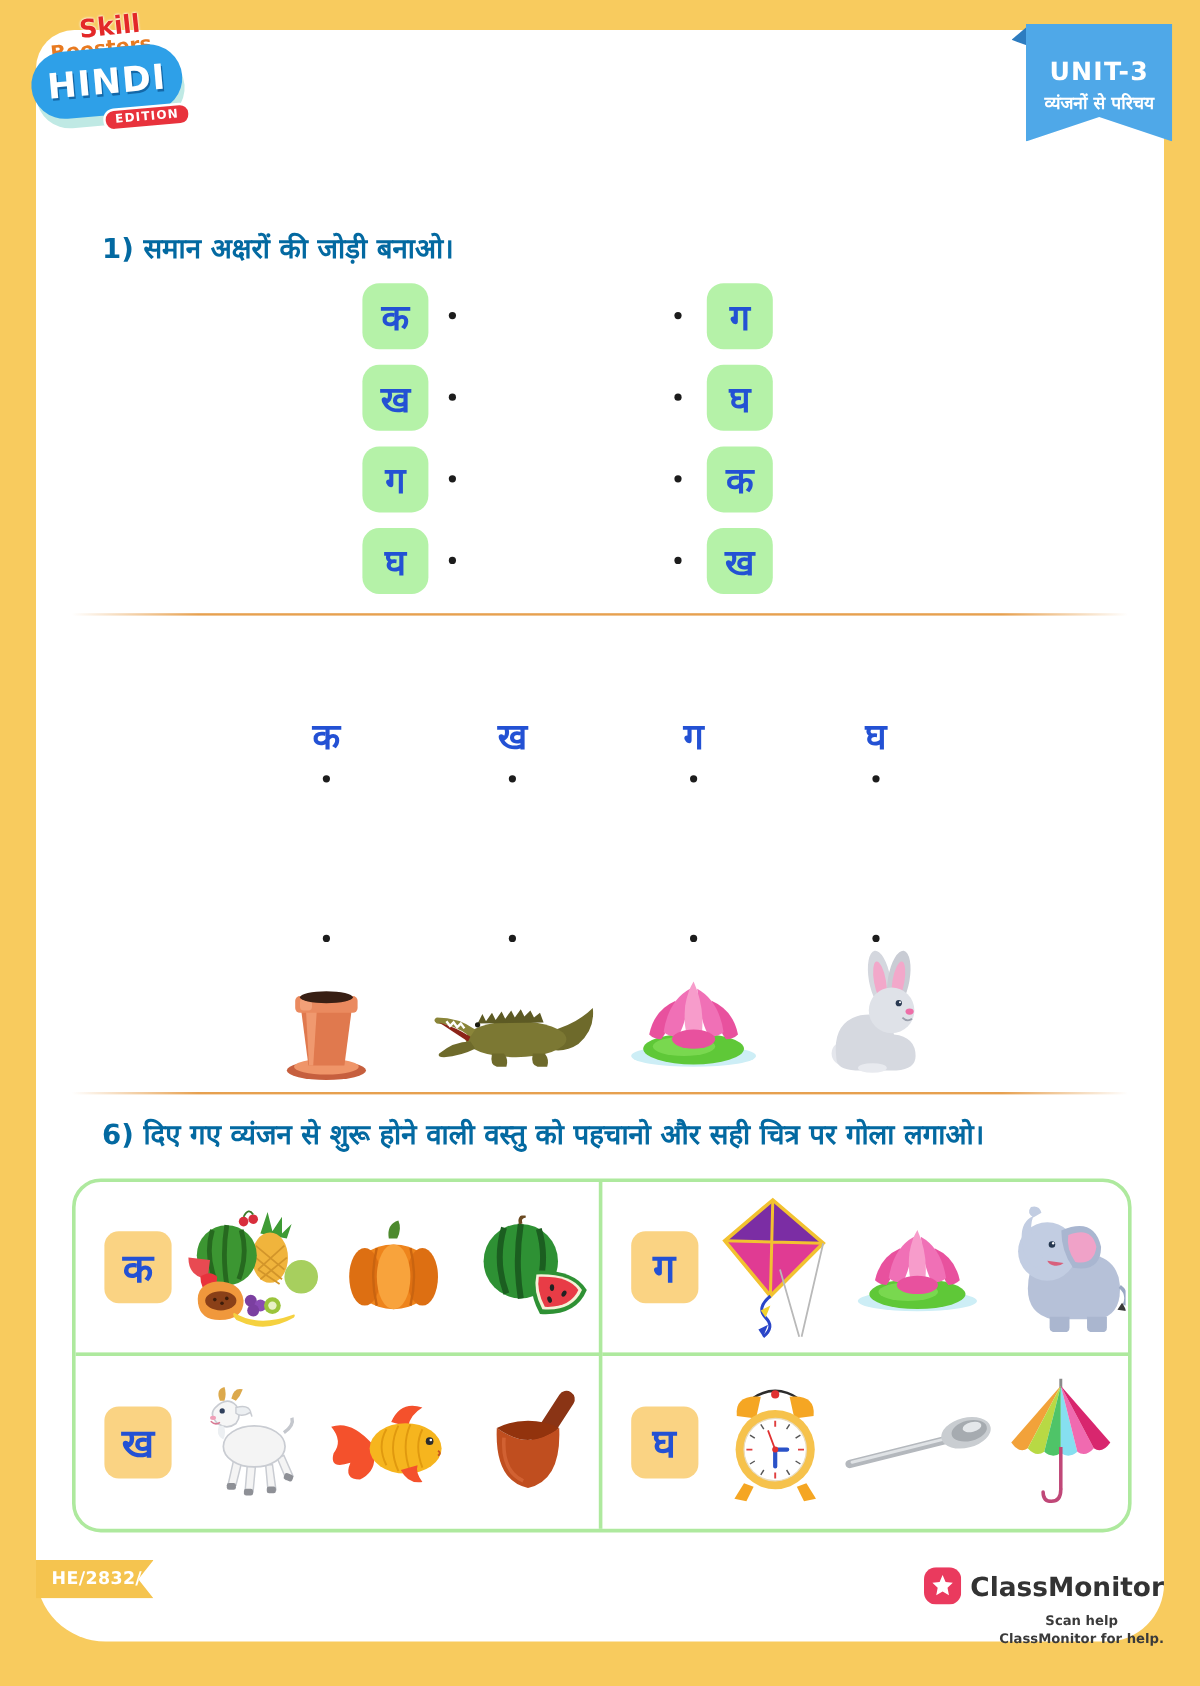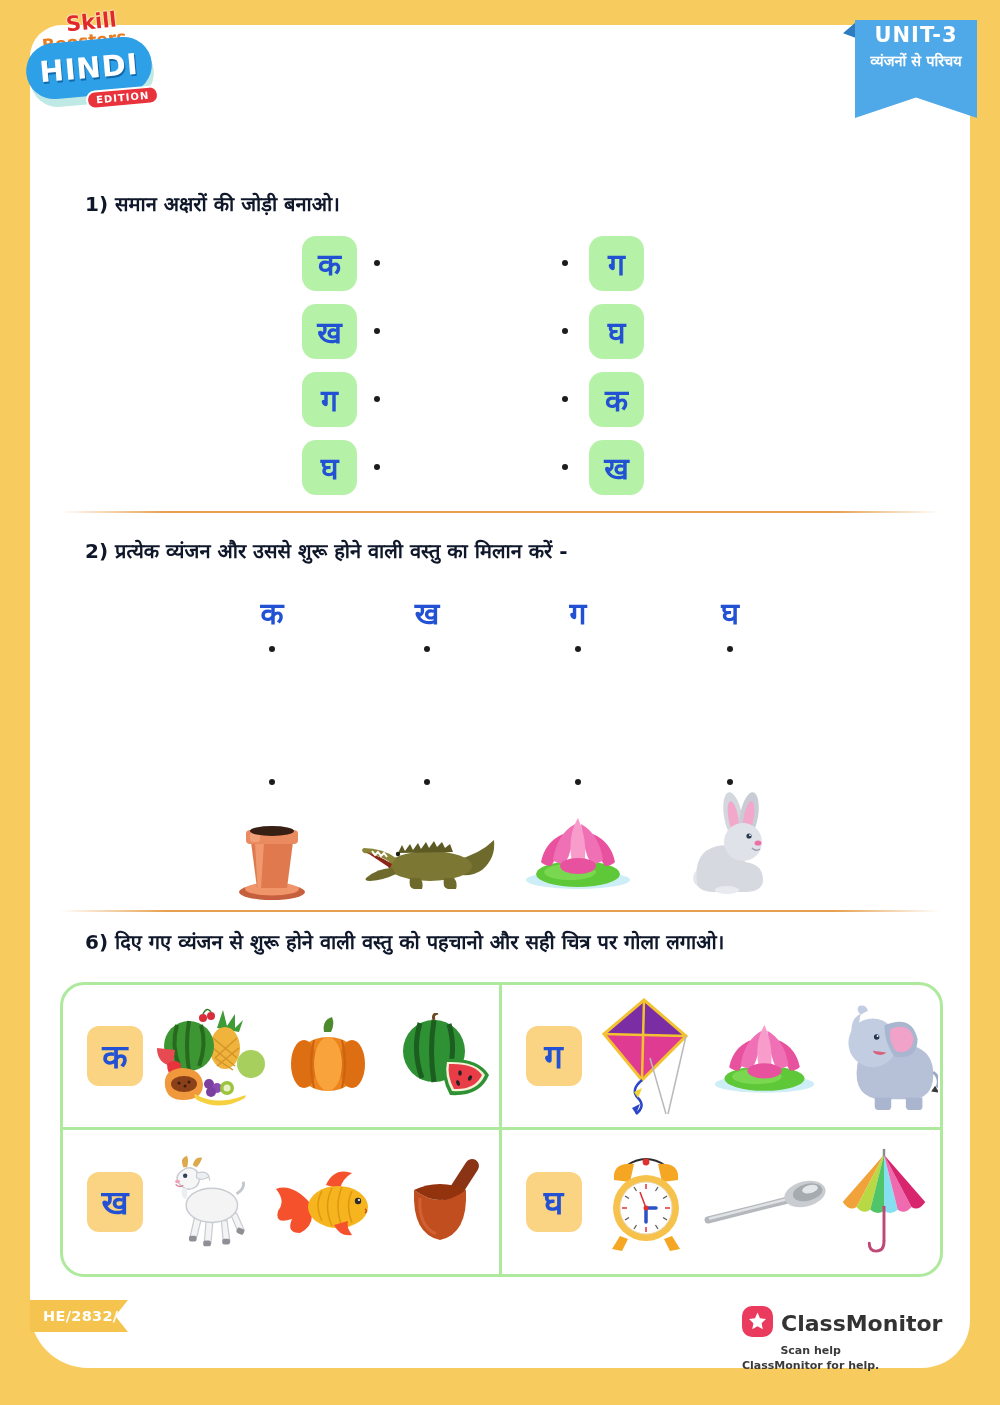--- a/index.html
+++ b/index.html
@@ -21,29 +21,29 @@
   .logo-blob span{color:#fff;font-size:29px;font-weight:900;letter-spacing:1px;
         text-shadow:1px 2px 0 #1468a8;}
   .logo-edition{position:absolute;left:60px;top:84px;background:#e8323c;color:#fff;font-size:10px;
         font-weight:800;padding:2px 8px;border-radius:9px;border:2px solid #fff;transform:rotate(-5deg);letter-spacing:1px;}
 
   
   .unit-fold{position:absolute;left:843px;top:22px;width:13px;height:16px;background:#2d7cc0;
         clip-path:polygon(100% 0,100% 100%,0 70%);}
   .unit-ribbon{position:absolute;left:855px;top:20px;width:122px;height:98px;background:#4FA8E8;
         clip-path:polygon(0 0,100% 0,100% 100%,50% 79%,0 100%);text-align:center;color:#fff;}
-  .unit-ribbon .l1{margin-top:3px;font-size:21px;font-weight:800;letter-spacing:1px;}
+  .unit-ribbon .l1{margin-top:28px;font-size:21px;font-weight:800;letter-spacing:1px;}
   .unit-ribbon .l2{margin-top:3px;font-size:14.5px;font-weight:600;}
 
   
   .title{position:absolute;left:160px;right:160px;top:44px;text-align:center;color:#1757D8;font-weight:800;}
   .title .t1{font-size:42px;line-height:50px;text-shadow:1.5px 1.5px 0 rgba(10,40,140,.45);}
   .title .t2{font-size:40px;line-height:48px;text-shadow:1.5px 1.5px 0 rgba(10,40,140,.45);}
 
-  .qlabel{position:absolute;left:85px;color:#0f172a;font-size:20px;font-weight:600;}
+  .qlabel{position:absolute;left:85px;color:#0369a1;font-size:23px;font-weight:600;}
 
   
   .gtile{position:absolute;width:55px;height:55px;background:#B5F2A8;border-radius:14px;
         display:flex;align-items:center;justify-content:center;font-size:30px;font-weight:800;color:#2351D4;}
   .ytile{width:56px;height:60px;background:#FAD383;border-radius:12px;flex:0 0 56px;
         display:flex;align-items:center;justify-content:center;font-size:33px;font-weight:800;color:#2351D4;margin-right:8px;}
   .dot{position:absolute;width:6px;height:6px;border-radius:50%;background:#1c1c1c;}
 
   .m2-letter{position:absolute;width:90px;text-align:center;font-size:30px;font-weight:800;color:#2351D4;top:592px;}
 
@@ -57,21 +57,21 @@
         border-radius:24px;display:grid;grid-template-columns:1fr 1fr;grid-template-rows:1fr 1fr;background:#fff;}
   .gcell{display:flex;align-items:center;padding-left:24px;box-sizing:border-box;}
   .gcell.bR{border-right:3px solid #AEE99E;}
   .gcell.bB{border-bottom:3px solid #AEE99E;}
   .islot{flex:1;display:flex;align-items:center;justify-content:center;}
 
   
   .code-ribbon{position:absolute;left:30px;top:1300px;width:98px;height:32px;background:#F5C44F;
         clip-path:polygon(0 0,100% 0,87% 50%,100% 100%,0 100%);color:#fff;font-size:14.5px;font-weight:700;
         line-height:32px;padding-left:13px;box-sizing:border-box;letter-spacing:.3px;}
-  .cm{position:absolute;left:742px;top:1306px;width:228px;display:flex;flex-direction:column;align-items:flex-start;}
+  .cm{position:absolute;left:742px;top:1306px;width:228px;display:flex;flex-direction:column;align-items:flex-end;}
   .cm-row{display:flex;align-items:center;gap:8px;}
   .cm-name{font-size:22px;font-weight:800;color:#333;}
   .cm-sub{font-size:11px;color:#3a3a3a;text-align:center;line-height:1.4;margin-top:2px;font-weight:600;}
 </style>
 </head>
 <body>
 
 <div id="sheet">
   <div id="page"></div>
 
@@ -126,21 +126,20 @@
   <span class="dot" style="left:374px;top:328px"></span>
   <span class="dot" style="left:374px;top:396px"></span>
   <span class="dot" style="left:374px;top:464px"></span>
   <span class="dot" style="left:562px;top:260px"></span>
   <span class="dot" style="left:562px;top:328px"></span>
   <span class="dot" style="left:562px;top:396px"></span>
   <span class="dot" style="left:562px;top:464px"></span>
 
   <div class="sep" style="top:511px"></div>
 
-  <div class="qlabel" style="top:537px">2) प्रत्येक व्यंजन और उससे शुरू होने वाली वस्तु का मिलान करें -</div>
 
   <div class="m2-letter" style="left:227px">क</div>
   <div class="m2-letter" style="left:382px">ख</div>
   <div class="m2-letter" style="left:533px">ग</div>
   <div class="m2-letter" style="left:685px">घ</div>
 
   <span class="dot" style="left:269px;top:646px"></span>
   <span class="dot" style="left:424px;top:646px"></span>
   <span class="dot" style="left:575px;top:646px"></span>
   <span class="dot" style="left:727px;top:646px"></span>

